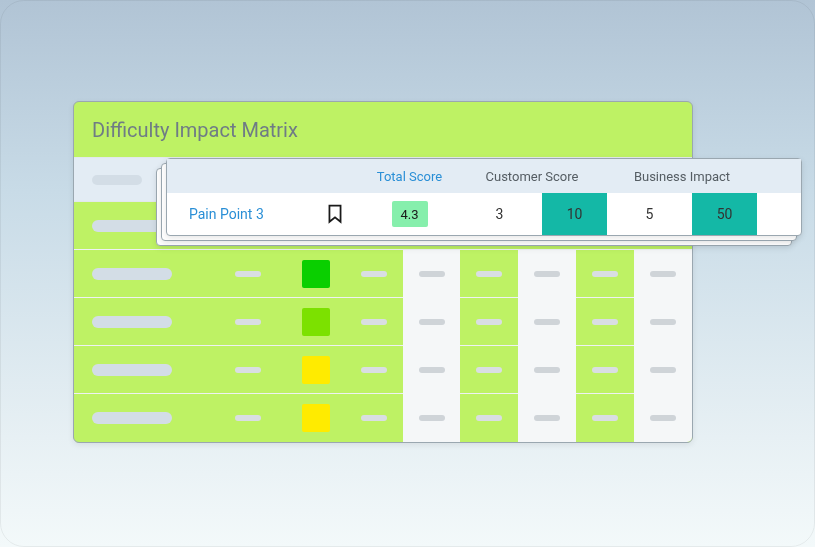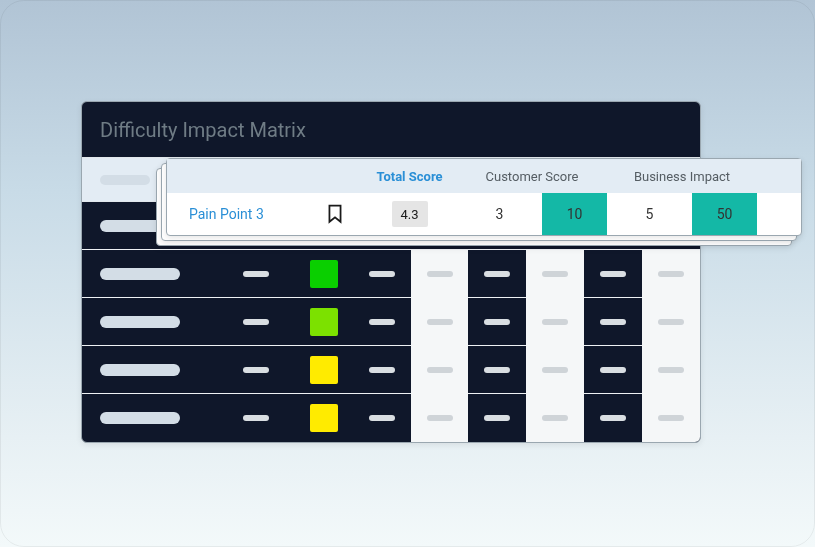--- a/index.html
+++ b/index.html
@@ -11,26 +11,25 @@
     overflow: hidden;
     border: 1px solid rgba(0,0,0,0.06);
   }
 
   
   .panel {
     position: absolute;
     left: 72px;
     top: 100px;
     width: 620px;
-    background: #0f172a;
+    background: #bef264;
     border: 1px solid #9aa7b0;
     border-radius: 6px;
     box-shadow: 0 2px 6px rgba(0,0,0,0.08);
     overflow: hidden;
-    margin-left: 8px;
   }
   .panel-header {
     height: 56px;
     display: flex;
     align-items: center;
     padding: 0 18px;
     border-bottom: 1px solid #e2e8ec;
   }
   .panel-title {
     font-size: 20px;
@@ -268,33 +267,33 @@
   </div>
 </div>
 
 <div class="stack">
   <div class="layer l3"></div>
   <div class="layer l2"></div>
   <div class="layer l1">
     <div class="card-head">
       <div class="cc-name"></div>
       <div class="cc-icon"></div>
-      <div class="cc-score link-blue" style="font-weight:700">Total Score</div>
+      <div class="cc-score link-blue" style="font-weight:400">Total Score</div>
       <div style="width:150px;text-align:center">Customer Score</div>
       <div style="width:150px;text-align:center">Business Impact</div>
     </div>
     <div class="card-body">
       <div class="cc-name link-blue">Pain Point 3</div>
       <div class="cc-icon">
         <svg class="bookmark-svg" viewBox="0 0 14 18">
             <path d="M2 1.5 H12 V16 L7 12 L2 16 Z"></path>
           </svg>
       </div>
       <div class="cc-score">
-        <span class="score-badge" style="background: #e5e5e5;">4.3</span>
+        <span class="score-badge" style="background: #86efac;">4.3</span>
       </div>
       <div class="cc-ci-v">3</div>
       <div class="cc-ci-w shadecell">10</div>
       <div class="cc-bi-v">5</div>
       <div class="cc-bi-w shadecell">50</div>
     </div>
   </div>
 </div>
 
 </body></html>

